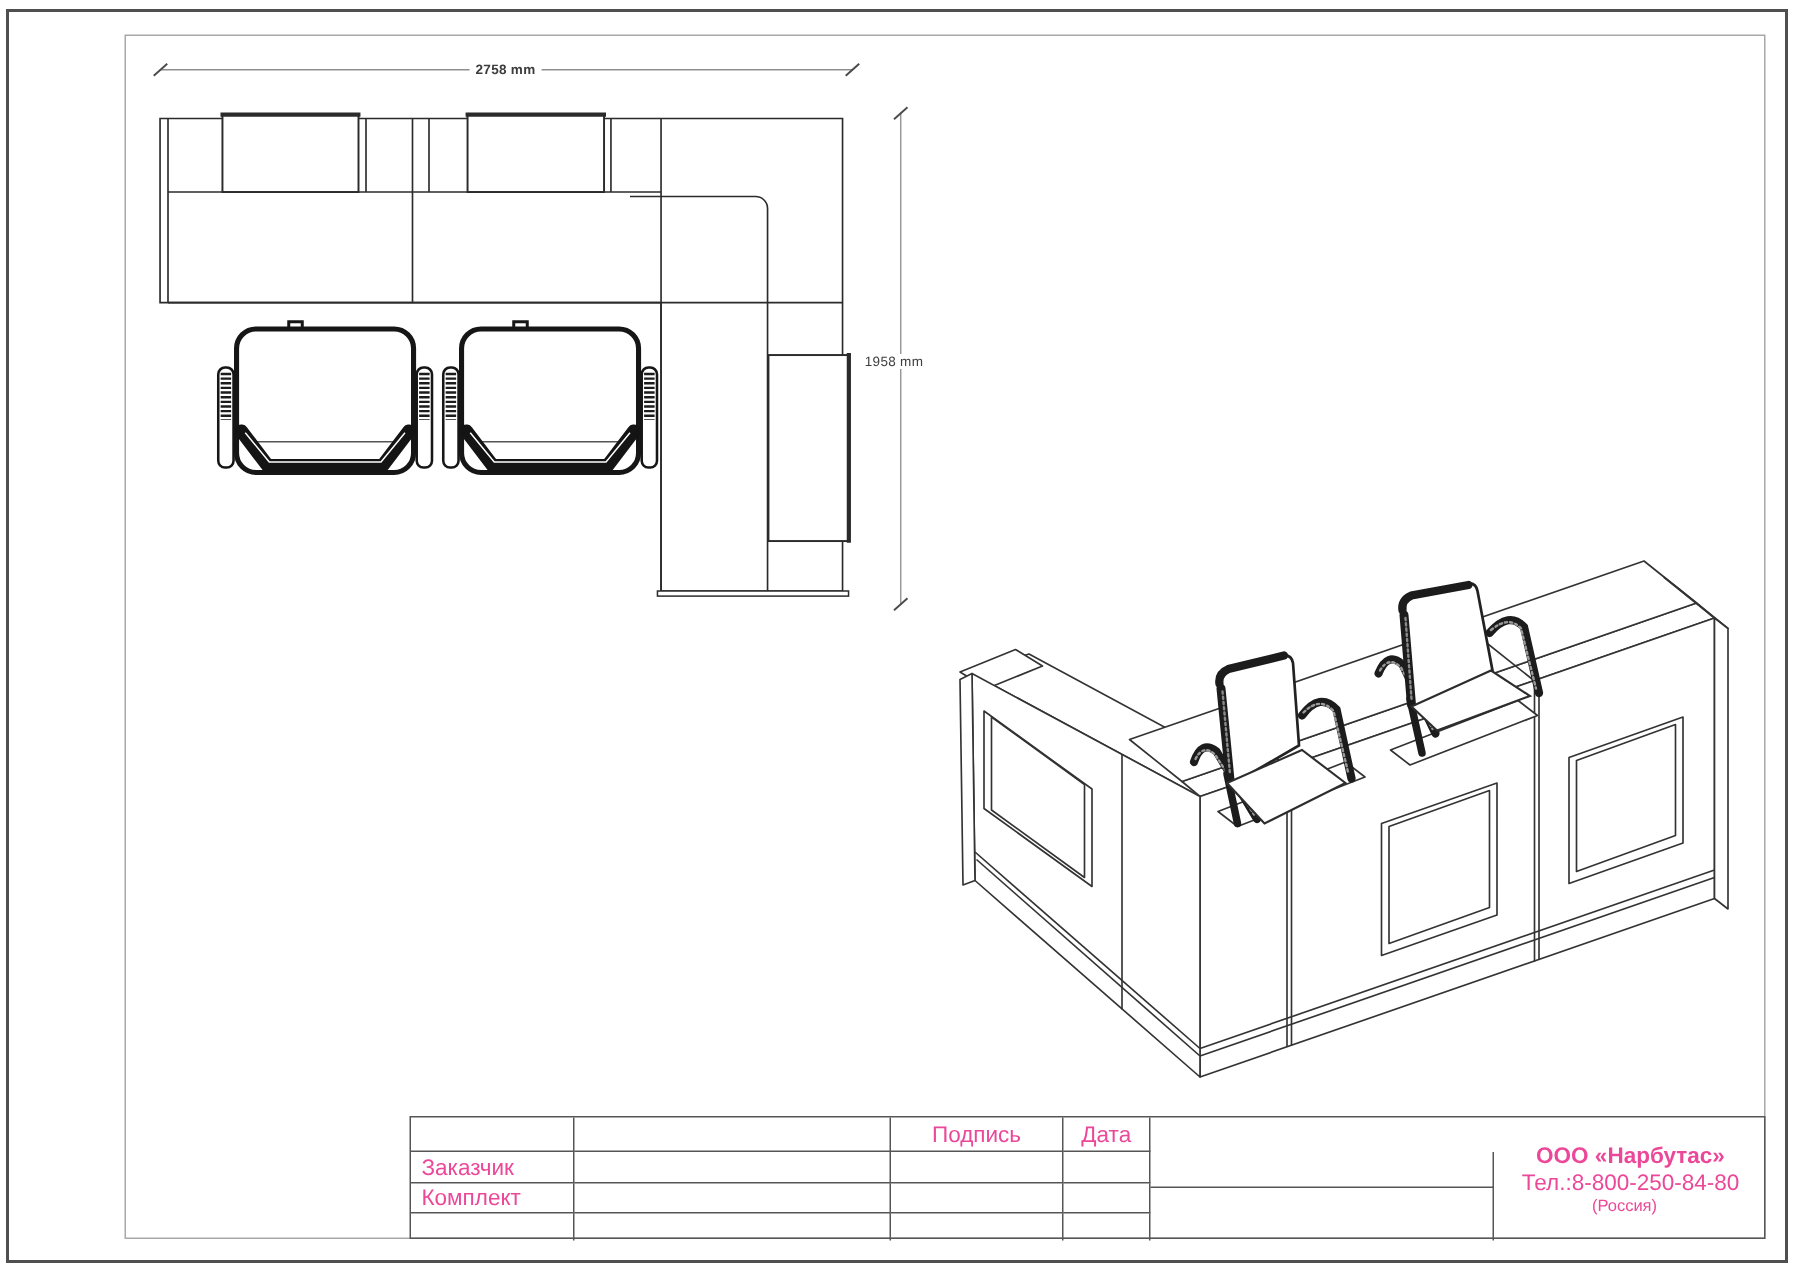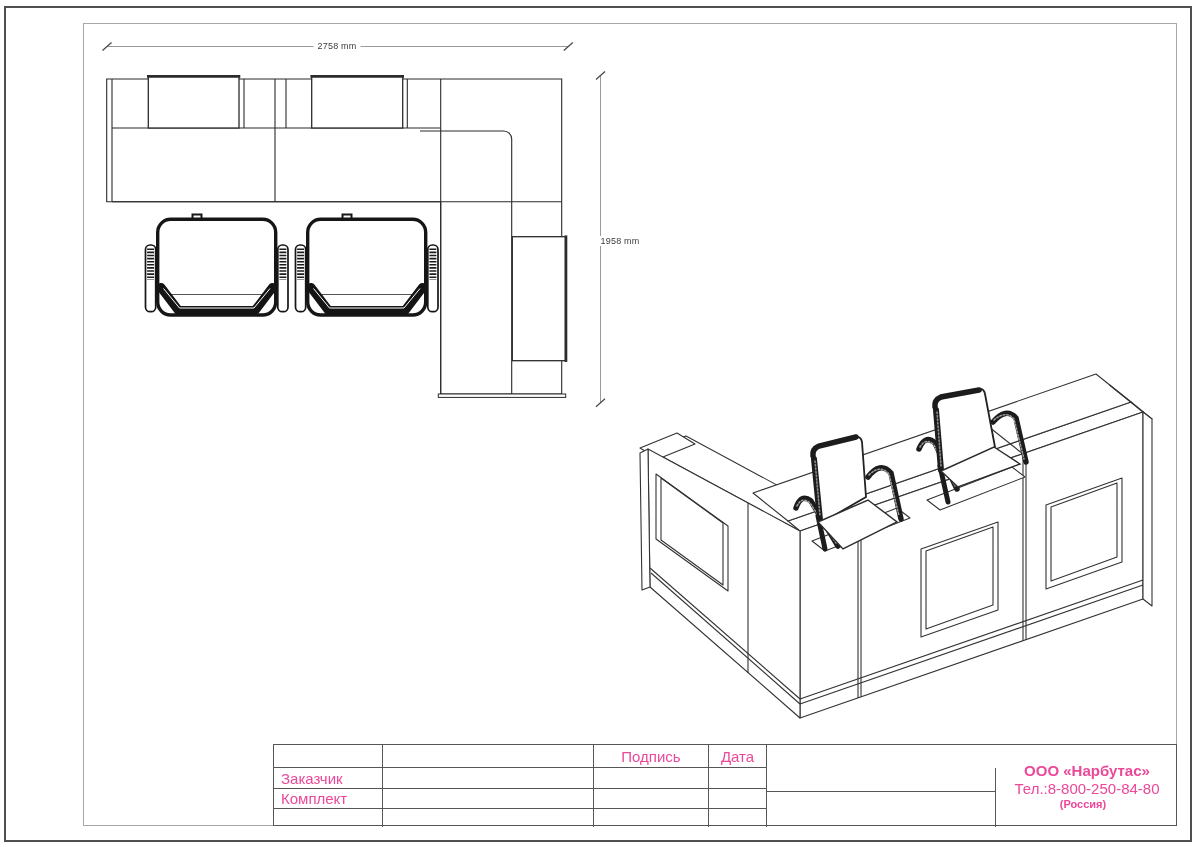--- a/index.html
+++ b/index.html
@@ -21,21 +21,21 @@
        box-sizing:border-box;display:flex;align-items:center;overflow:hidden;}
   .tb-cell.center{justify-content:center;}
   .tb-cell.pad{padding-left:7px;}
   .tb-cell.no-r{border-right:none;}
   .tb-cell.no-b{border-bottom:none;}
   .tb-project{font-size:15px;margin-top:46px;}
   .company-cell{grid-column:6;grid-row:1 / span 4;border-bottom:none;
        display:flex;flex-direction:column;justify-content:center;gap:1px;}
   .company-name{font-size:15px;font-weight:600;text-align:center;}
   .company-phone{font-size:15px;font-weight:400;text-align:center;}
-  .company-country{font-size:11px;font-weight:700;text-align:left;padding-right:8px;}
+  .company-country{font-size:11px;font-weight:400;text-align:left;padding-right:8px;}
   .merged-blank{grid-column:5;grid-row:2 / span 3;border-bottom:none;}
 </style>
 </head>
 <body>
 
 <div class="page-border"></div>
 <div class="drawing-frame"></div>
 
 <svg width="1200" height="850" viewBox="0 0 1200 850">
   <defs>
@@ -170,22 +170,22 @@
     <path d="M935,409 Q933,402 940,399 L978,389 Q984,388 985,394 L995,447 L942,472 Z" fill="#ffffff" stroke="#222" stroke-width="1.8"></path>
     <path d="M936,410 L941,470" stroke="#1c1c1c" stroke-width="6" fill="none"></path>
     <path d="M935,407 Q934,400 941,397 L979,390" stroke="#1c1c1c" stroke-width="5.5" fill="none"></path>
     <path d="M937,412 L941,466" stroke="#8a8a8a" stroke-width="1.6" stroke-dasharray="1.5,2" fill="none"></path>
     <polygon points="941,471 994,447 1020,464 958,487" fill="#ffffff" stroke="#2d2d2d" stroke-width="1.4"></polygon>
     <path d="M993,422 Q1006,407 1016,418 L1026,462" stroke="#1c1c1c" stroke-width="5.5" fill="none"></path>
     <path d="M994,420 Q1006,410 1014,419 L1024,459" stroke="#9a9a9a" stroke-width="1.6" stroke-dasharray="1.5,2" fill="none"></path>
   </g>
 </svg>
 
-<span class="dim-label" style="left:337px;top:46px;">2758 mm</span>
-<span class="dim-label" style="left:620px;top:241px;text-align:center;">1958 mm</span>
+<span class="dim-label" style="left:337px;top:46px;font-weight:bold;">2758 mm</span>
+<span class="dim-label" style="left:596px;top:241px;text-align:center;">1958 mm</span>
 
 <div class="title-block">
 
   <div class="tb-cell"></div>
   <div class="tb-cell"></div>
   <div class="tb-cell center">Подпись</div>
   <div class="tb-cell center">Дата</div>
   <div class="tb-cell center tb-project">Комплект мебели</div>
   <div class="tb-cell no-r company-cell">
     <div class="company-name">ООО «Нарбутас»</div>

